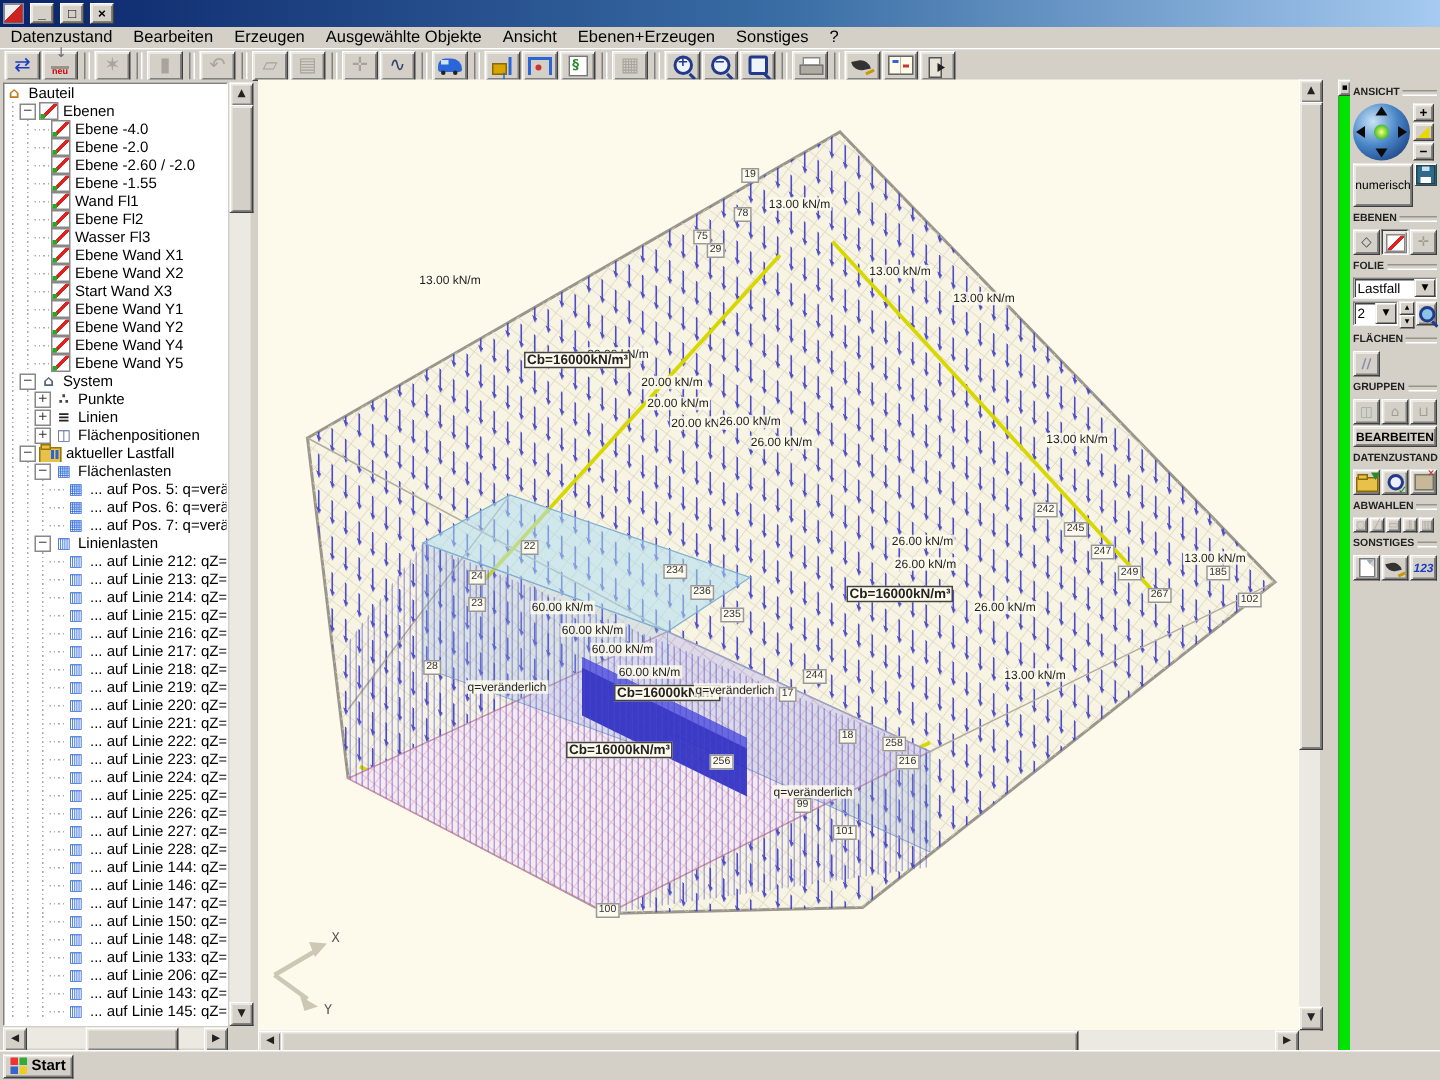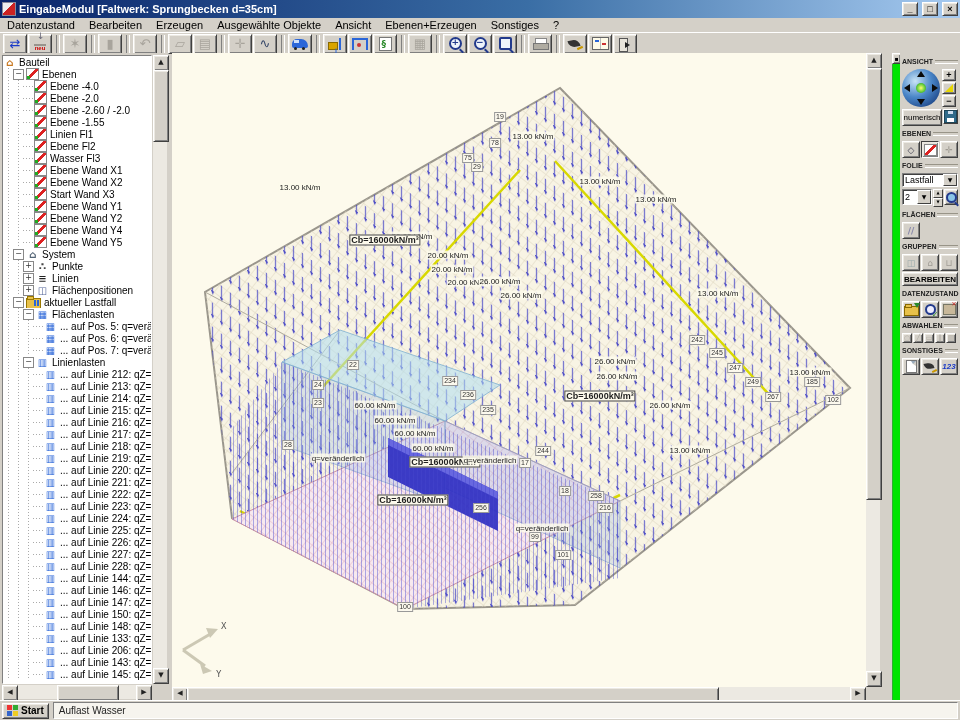--- a/index.html
+++ b/index.html
@@ -126,21 +126,21 @@
   .ncenter{position:absolute;left:50%;top:50%;width:10px;height:10px;margin:-5px 0 0 -5px;border-radius:50%;
            background:radial-gradient(#ffff70,#58c838 60%,#2a7a20)}
   .nt{position:absolute;width:0;height:0;border:4px solid transparent}
   .ntu{left:50%;top:2px;margin-left:-4px;border-bottom:6px solid #0a0a0a;border-top:none}
   .ntd{left:50%;bottom:2px;margin-left:-4px;border-top:6px solid #0a0a0a;border-bottom:none}
   .ntl{top:50%;left:2px;margin-top:-4px;border-right:6px solid #0a0a0a;border-left:none}
   .ntr{top:50%;right:2px;margin-top:-4px;border-left:6px solid #0a0a0a;border-right:none}
   .navcol{display:flex;flex-direction:column;gap:1px}
   .nb{width:14px;height:12px;font-weight:bold}
   .wedge{width:0;height:0;border-bottom:8px solid #e8d800;border-left:8px solid transparent}
-  .numb{height:17px;flex:1;font-size:8px}
+  .numb{height:29px;flex:1;font-size:8px}
   .ico{display:inline-block;position:relative;font-family:"DejaVu Sans",sans-serif}
   .ico.disk{width:11px;height:11px;background:#2f6a8a;border:1px solid #1d4456}
   .ico.disk::before{content:"";position:absolute;left:3px;top:0;width:5px;height:3px;background:#cde}
   .ico.disk::after{content:"";position:absolute;left:2px;bottom:0;width:7px;height:4px;background:#fff}
   .ico.layericon{width:11px;height:10px;border:1px solid #888;background:
         linear-gradient(135deg,transparent 42%,#d22 42%,#d22 58%,transparent 58%),#fff}
   .ico.maglens{width:7px;height:7px;border:2px solid #223a8c;border-radius:50%;background:#8ac4e8}
   .ico.maglens::after{content:"";position:absolute;right:-4px;bottom:-4px;width:5px;height:2px;background:#223a8c;transform:rotate(45deg)}
   .ico.folderopen{width:13px;height:8px;background:#e8c14a;border:1px solid #8a6a00;margin-top:3px}
   .ico.folderopen::before{content:"";position:absolute;left:0;top:-3px;width:5px;height:2px;background:#e8c14a;border:1px solid #8a6a00}
@@ -185,21 +185,20 @@
   .winlogo::before{content:"";position:absolute;left:0;top:0;width:5px;height:5px;background:#e33;
         box-shadow:6px 0 0 #3a3,0 6px 0 #36c,6px 6px 0 #ec2}
   #taskfield{flex:1;height:15px;background:#f6f4ee;border:1px solid;border-color:#808080 #fff #fff #808080;
         font-size:10px;line-height:15px;padding-left:5px;color:#222}
 </style>
 </head>
 <body>
 
 <div id="titlebar">
   <span class="appicon"></span>
-  <span class="t">EingabeModul [Faltwerk: Sprungbecken d=35cm]</span>
   <button class="winbtn raised">_</button>
   <button class="winbtn raised">□</button>
   <button class="winbtn raised">×</button>
 </div>
 
 <div id="menubar">
     <span class="mitem">Datenzustand</span>
     <span class="mitem">Bearbeiten</span>
     <span class="mitem">Erzeugen</span>
     <span class="mitem">Ausgewählte Objekte</span>
@@ -325,21 +324,21 @@
         <span class="tguide"></span>
         <span class="tconn"></span>
         <span class="ti layer"></span>
         <span class="tlabel">Ebene -1.55</span>
       </div>
       <div class="trow">
         <span class="tguide"></span>
         <span class="tguide"></span>
         <span class="tconn"></span>
         <span class="ti layer"></span>
-        <span class="tlabel">Linien Fl1</span>
+        <span class="tlabel">Wand Fl1</span>
       </div>
       <div class="trow">
         <span class="tguide"></span>
         <span class="tguide"></span>
         <span class="tconn"></span>
         <span class="ti layer"></span>
         <span class="tlabel">Ebene Fl2</span>
       </div>
       <div class="trow">
         <span class="tguide"></span>
@@ -921,14 +920,13 @@
         <span class="cnt">123</span>
       </button>
   </div>
 </div>
 
 <div id="taskbar">
   <button id="startbtn" class="raised">
     <span class="winlogo"></span>
     <span>Start</span>
   </button>
-  <div id="taskfield">Auflast Wasser</div>
 </div>
 
 </body></html>

